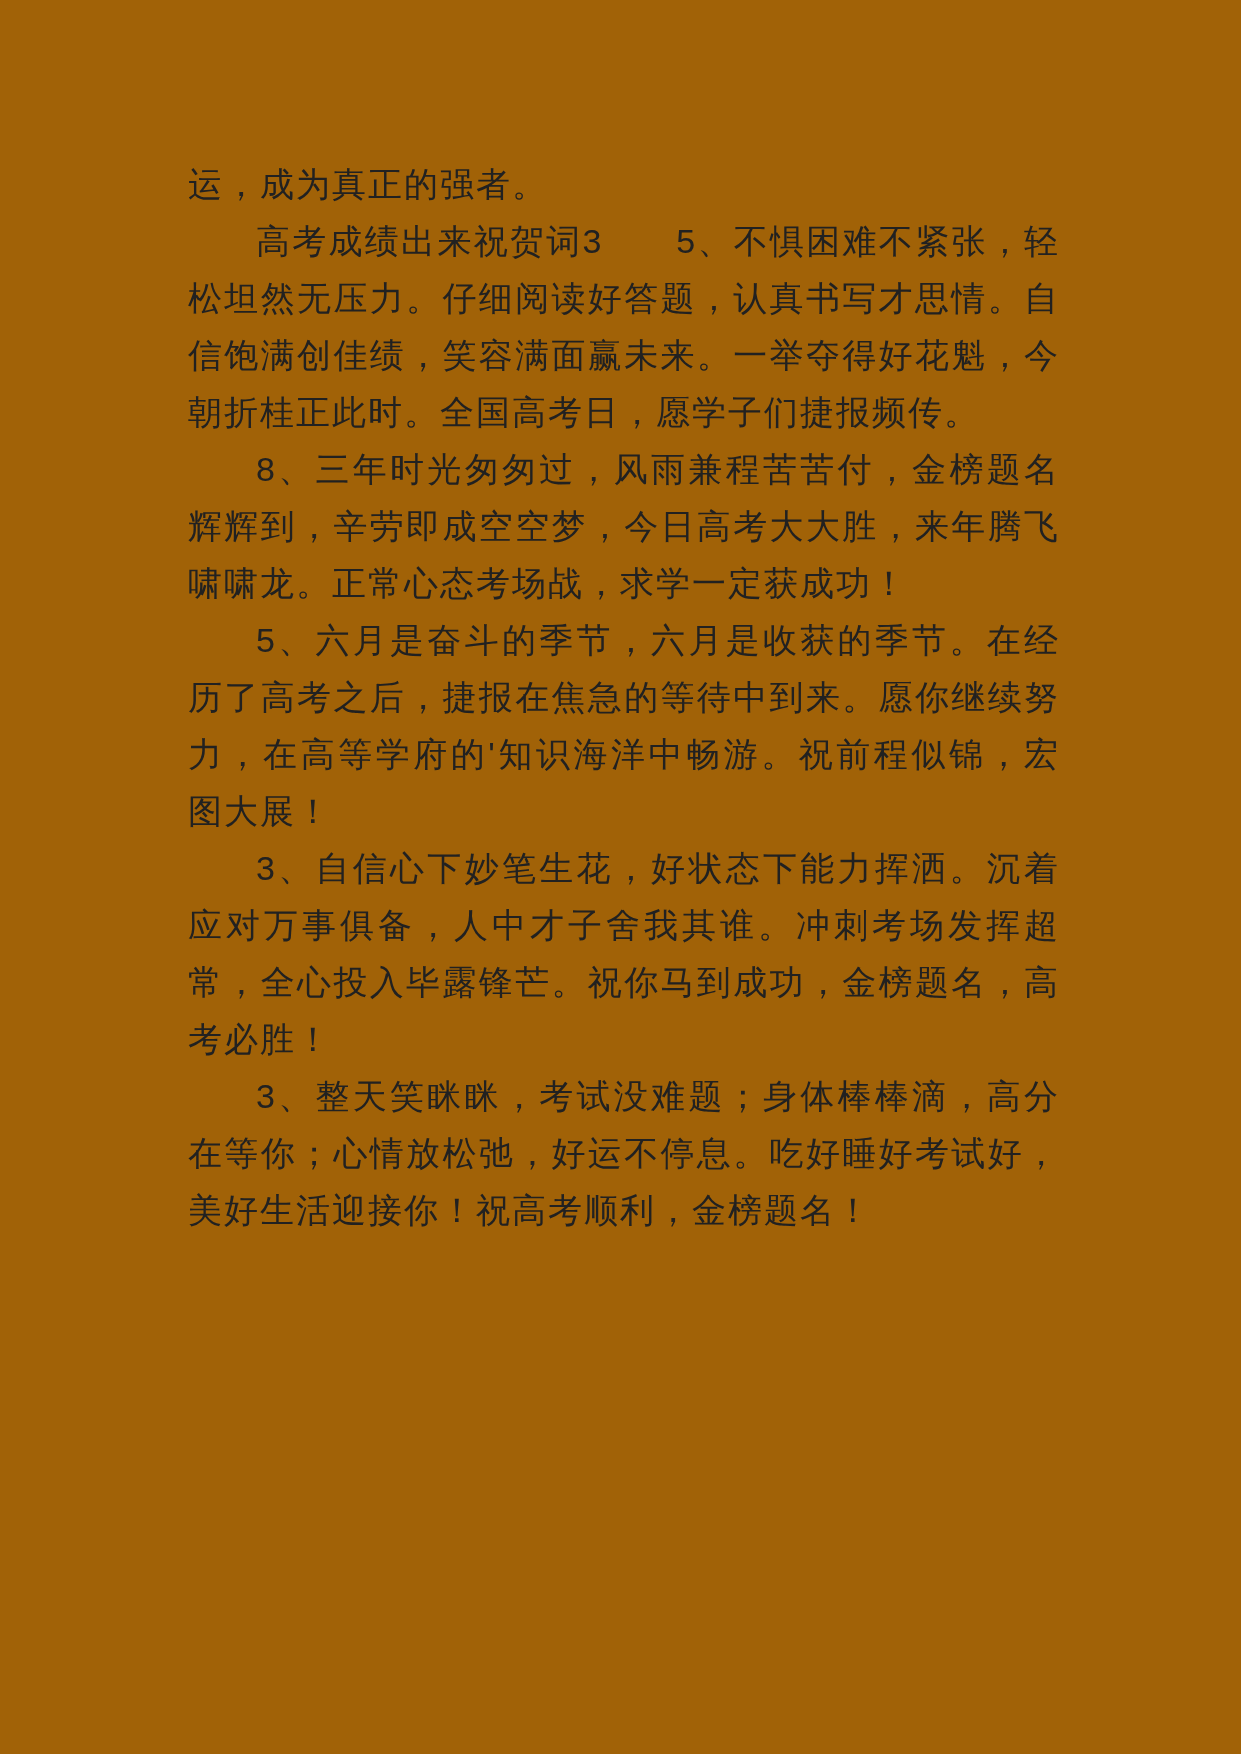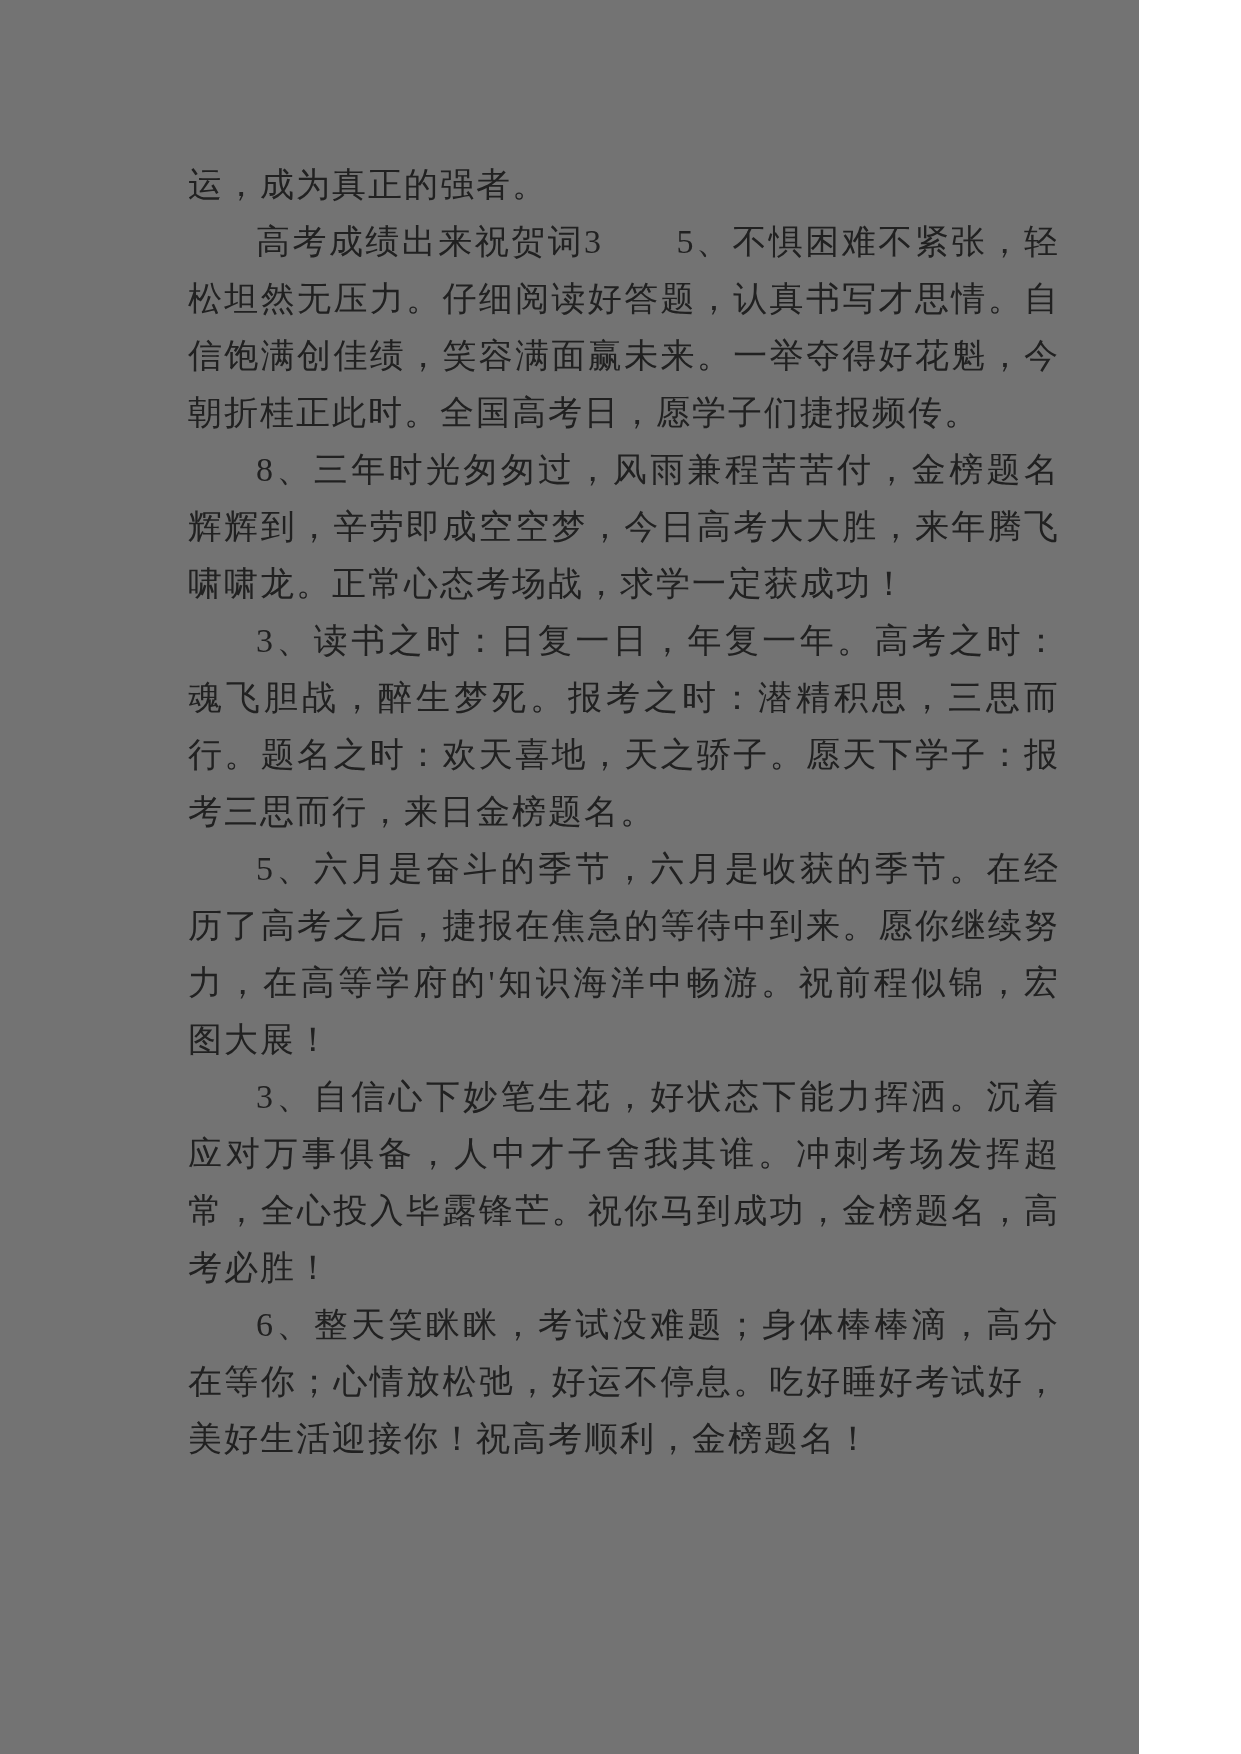--- a/index.html
+++ b/index.html
@@ -2,25 +2,25 @@
 <html><head>
 <meta charset="utf-8">
 <style>
   html, body {
     margin: 0;
     padding: 0;
     background: #ffffff;
   }
   .page {
     position: relative;
-    width: 1139px;
+    width: 1241px;
     height: 1754px;
-    background: #737373;
+    background: #a16207;
     overflow: hidden;
-    font-family: Liberation Serif, serif;
+    font-family: Liberation Sans, sans-serif;
   }
   .doc-content {
     position: absolute;
     left: 188px;
     top: 156px;
     width: 872px;
     font-size: 34px;
     line-height: 57px;
     font-weight: 400;
     color: #212121;
@@ -44,23 +44,22 @@
 
 <div class="page">
   <div class="doc-content">
 
     <p class="para no-indent">运，成为真正的强者。</p>
 
     <p class="para"><span>高考成绩出来祝贺词3</span><span>　　</span><span>5、不惧困难不紧张，轻松坦然无压力。仔细阅读好答题，认真书写才思情。自信饱满创佳绩，笑容满面赢未来。一举夺得好花魁，今朝折桂正此时。全国高考日，愿学子们捷报频传。</span></p>
 
     <p class="para">8、三年时光匆匆过，风雨兼程苦苦付，金榜题名辉辉到，辛劳即成空空梦，今日高考大大胜，来年腾飞啸啸龙。正常心态考场战，求学一定获成功！</p>
 
-    <p class="para">3、读书之时：日复一日，年复一年。高考之时：魂飞胆战，醉生梦死。报考之时：潜精积思，三思而行。题名之时：欢天喜地，天之骄子。愿天下学子：报考三思而行，来日金榜题名。</p>
 
     <p class="para">5、六月是奋斗的季节，六月是收获的季节。在经历了高考之后，捷报在焦急的等待中到来。愿你继续努力，在高等学府的'知识海洋中畅游。祝前程似锦，宏图大展！</p>
 
     <p class="para">3、自信心下妙笔生花，好状态下能力挥洒。沉着应对万事俱备，人中才子舍我其谁。冲刺考场发挥超常，全心投入毕露锋芒。祝你马到成功，金榜题名，高考必胜！</p>
 
-    <p class="para">6、整天笑眯眯，考试没难题；身体棒棒滴，高分在等你；心情放松弛，好运不停息。吃好睡好考试好，美好生活迎接你！祝高考顺利，金榜题名！</p>
+    <p class="para">3、整天笑眯眯，考试没难题；身体棒棒滴，高分在等你；心情放松弛，好运不停息。吃好睡好考试好，美好生活迎接你！祝高考顺利，金榜题名！</p>
 
 
   </div>
 </div>
 
 </body></html>

